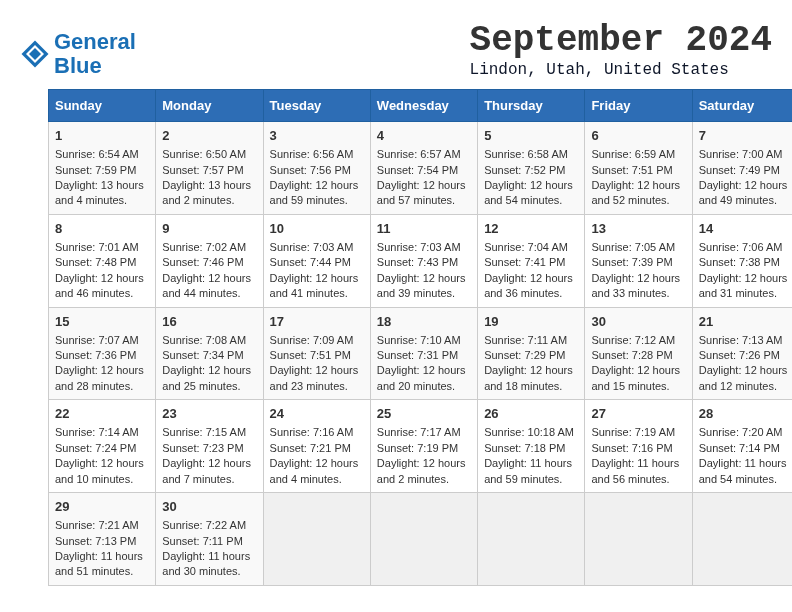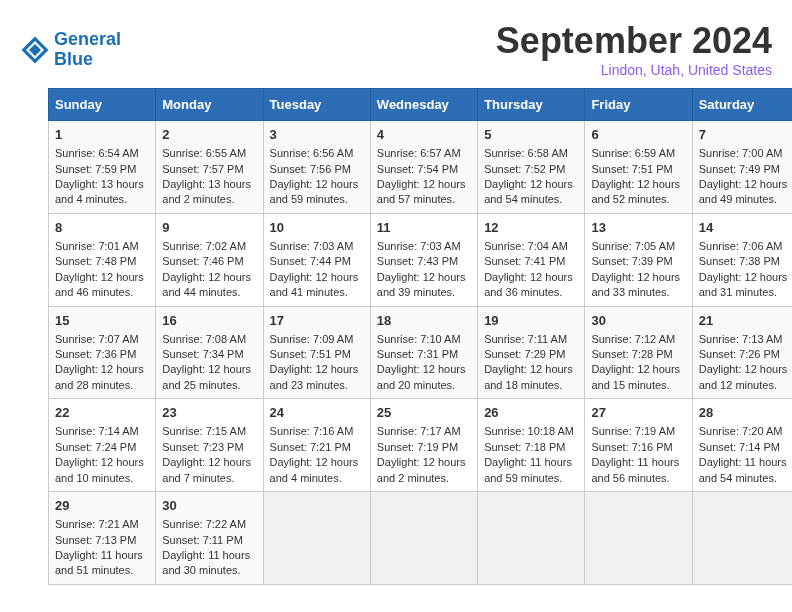--- a/index.html
+++ b/index.html
@@ -15,44 +15,45 @@
       justify-content: space-between;
       align-items: flex-start;
       margin-bottom: 10px;
     }
     .logo {
       display: flex;
       align-items: center;
       margin-top: 10px;
     }
     .logo-text {
-      font-size: 18px;
+      font-size: 22px;
       font-weight: bold;
       color: #333;
       line-height: 1.1;
     }
     .logo-text span {
       color: #1a6fb5;
     }
     .logo-icon {
       width: 30px;
       height: 30px;
       margin-right: 4px;
     }
     .title-section {
-      text-align: right;
+      text-align: left;
+      font-family: Liberation Mono, monospace;
     }
     .month-title {
       font-size: 36px;
       font-weight: bold;
       color: #333;
     }
     .location-title {
-      font-size: 14px;
-      color: #8b5cf6;
+      font-size: 16px;
+      color: #0f172a;
     }
     table {
       width: 100%;
       border-collapse: collapse;
       font-size: 11px;
       margin-left: 28px;
     }
     thead tr th {
       background-color: #2d6db5;
       color: #fff;
@@ -117,21 +118,21 @@
       <th>Tuesday</th>
       <th>Wednesday</th>
       <th>Thursday</th>
       <th>Friday</th>
       <th>Saturday</th>
     </tr>
   </thead>
   <tbody id="calendar-body">
   <tr>
         <td><span class="day-number">1</span><span>Sunrise: 6:54 AM</span><br><span>Sunset: 7:59 PM</span><br><span>Daylight: 13 hours and 4 minutes.</span></td>
-        <td><span class="day-number">2</span><span>Sunrise: 6:55 AM</span><br><span>Sunset: 7:57 PM</span><br><span>Daylight: 13 hours and 2 minutes.</span></td>
+        <td><span class="day-number">2</span><span>Sunrise: 6:50 AM</span><br><span>Sunset: 7:57 PM</span><br><span>Daylight: 13 hours and 2 minutes.</span></td>
         <td><span class="day-number">3</span><span>Sunrise: 6:56 AM</span><br><span>Sunset: 7:56 PM</span><br><span>Daylight: 12 hours and 59 minutes.</span></td>
         <td><span class="day-number">4</span><span>Sunrise: 6:57 AM</span><br><span>Sunset: 7:54 PM</span><br><span>Daylight: 12 hours and 57 minutes.</span></td>
         <td><span class="day-number">5</span><span>Sunrise: 6:58 AM</span><br><span>Sunset: 7:52 PM</span><br><span>Daylight: 12 hours and 54 minutes.</span></td>
         <td><span class="day-number">6</span><span>Sunrise: 6:59 AM</span><br><span>Sunset: 7:51 PM</span><br><span>Daylight: 12 hours and 52 minutes.</span></td>
         <td><span class="day-number">7</span><span>Sunrise: 7:00 AM</span><br><span>Sunset: 7:49 PM</span><br><span>Daylight: 12 hours and 49 minutes.</span></td>
       </tr>
       <tr>
         <td><span class="day-number">8</span><span>Sunrise: 7:01 AM</span><br><span>Sunset: 7:48 PM</span><br><span>Daylight: 12 hours and 46 minutes.</span></td>
         <td><span class="day-number">9</span><span>Sunrise: 7:02 AM</span><br><span>Sunset: 7:46 PM</span><br><span>Daylight: 12 hours and 44 minutes.</span></td>
         <td><span class="day-number">10</span><span>Sunrise: 7:03 AM</span><br><span>Sunset: 7:44 PM</span><br><span>Daylight: 12 hours and 41 minutes.</span></td>

